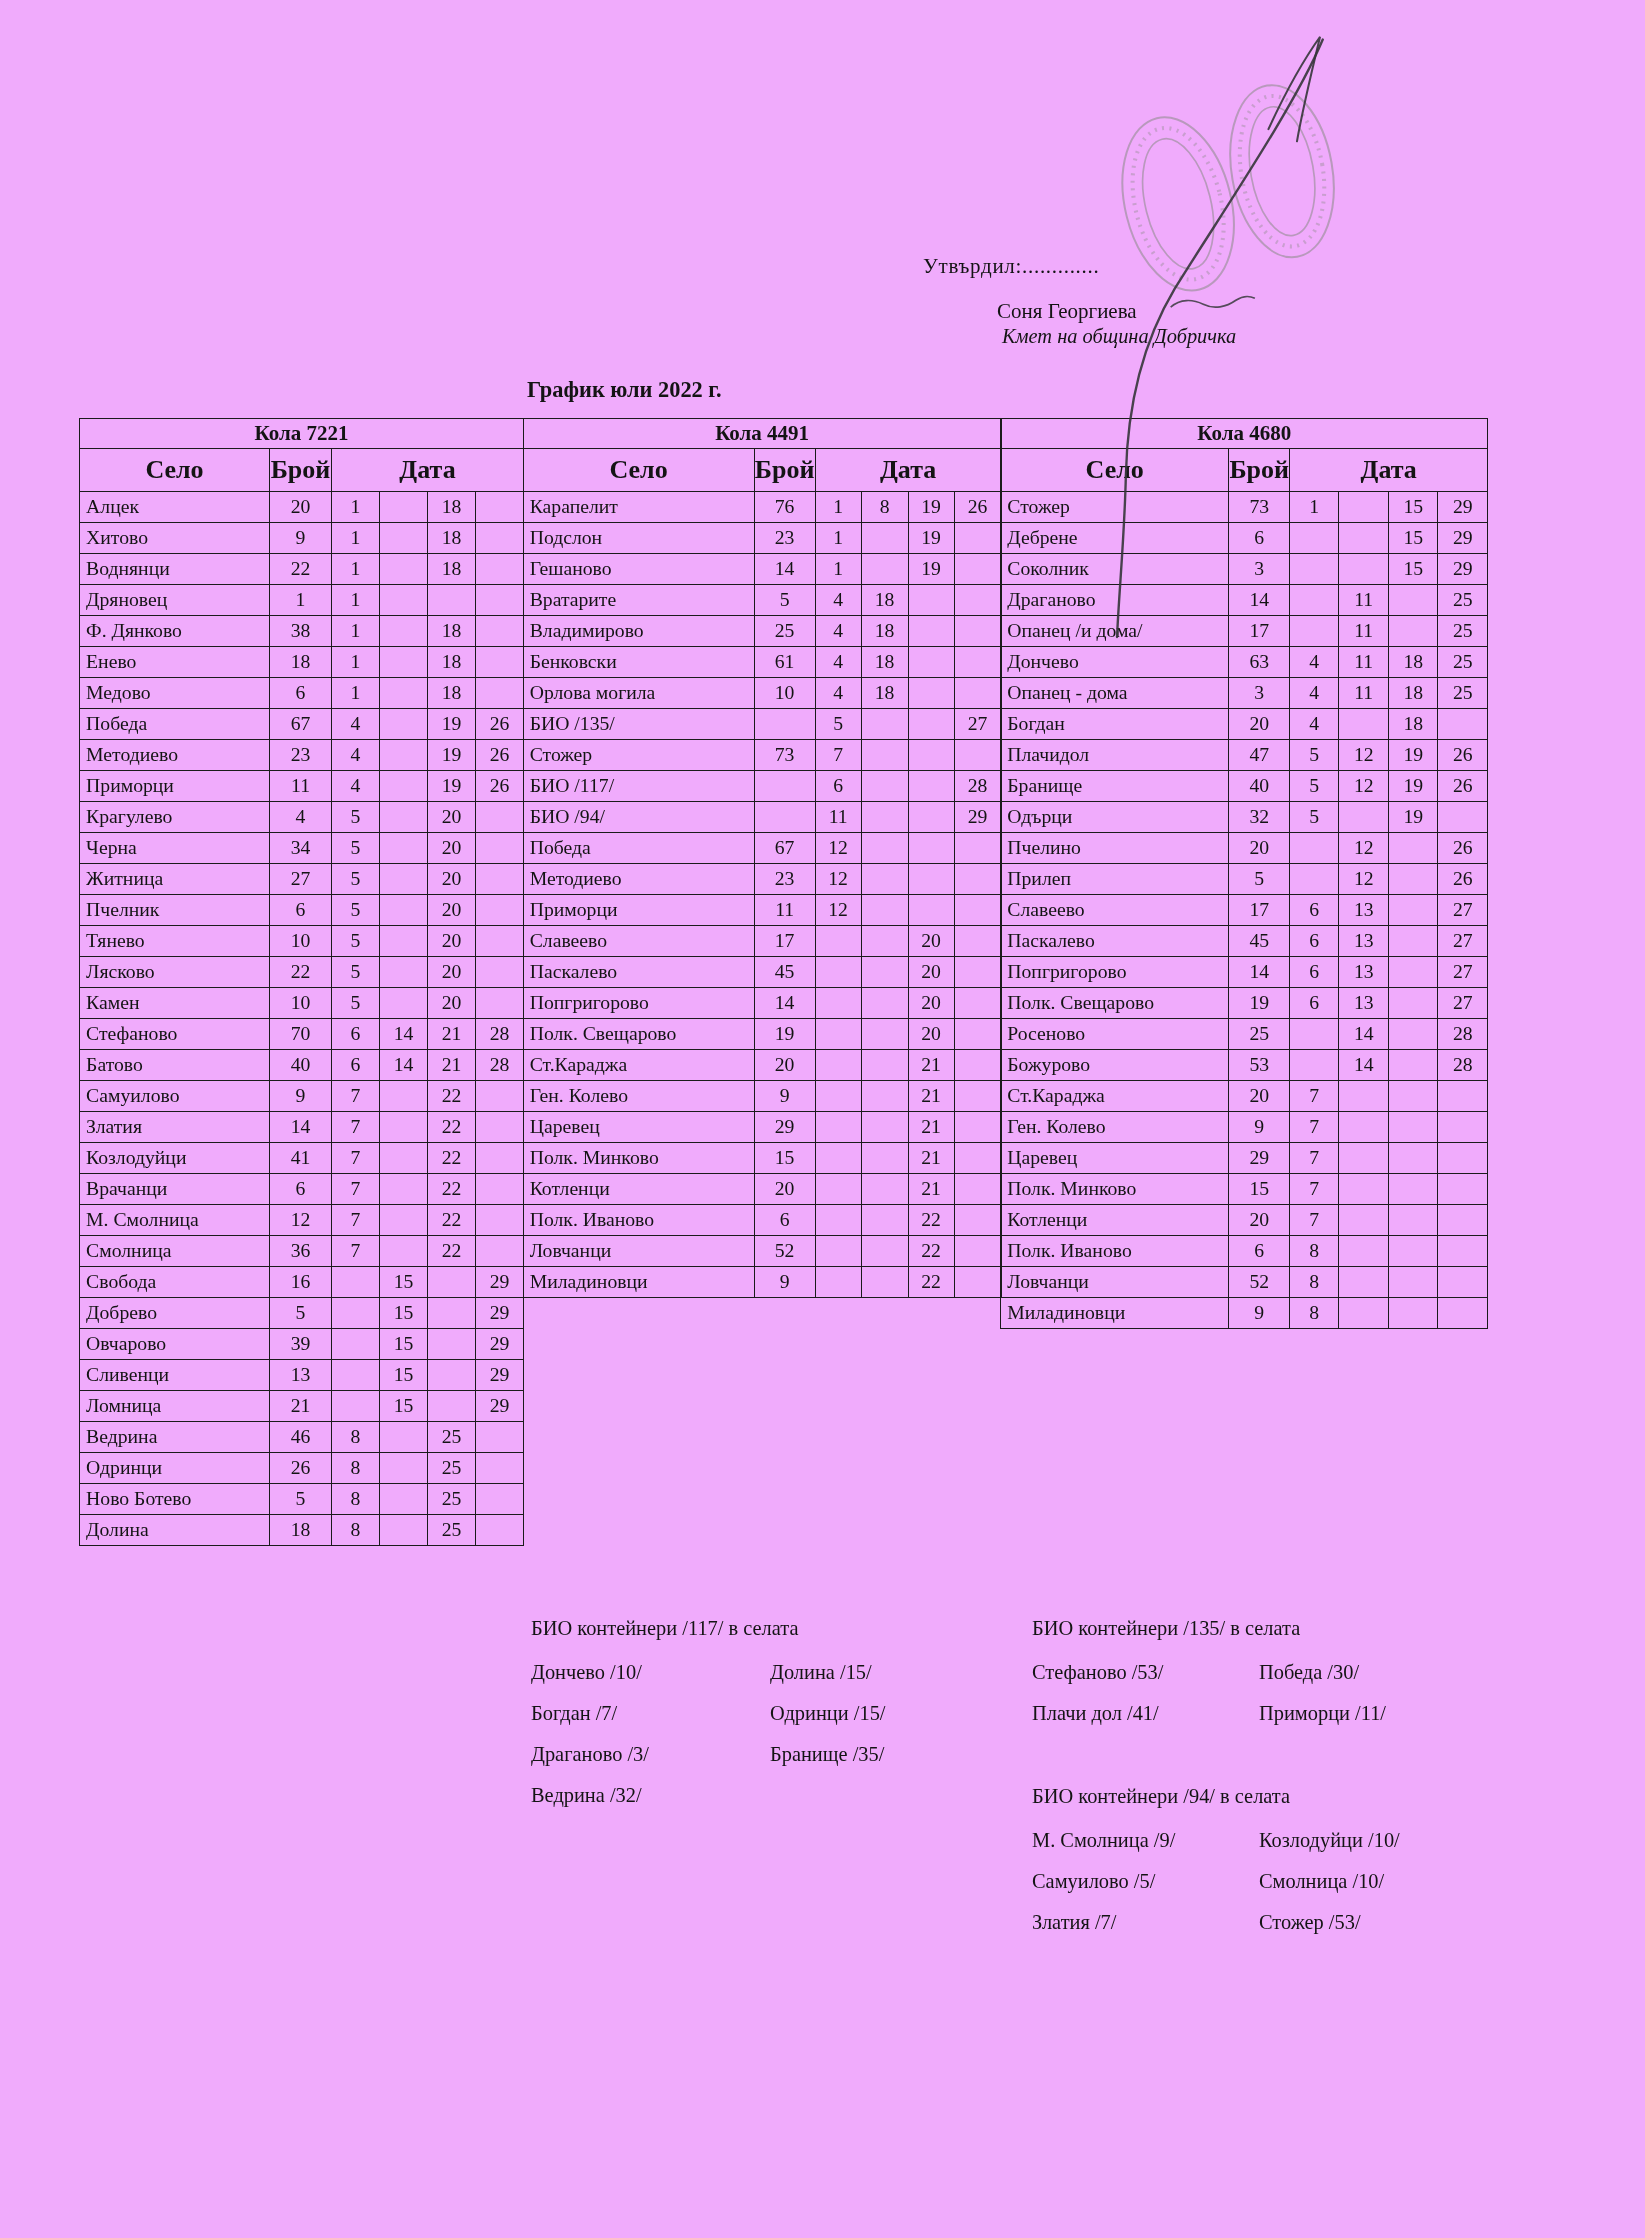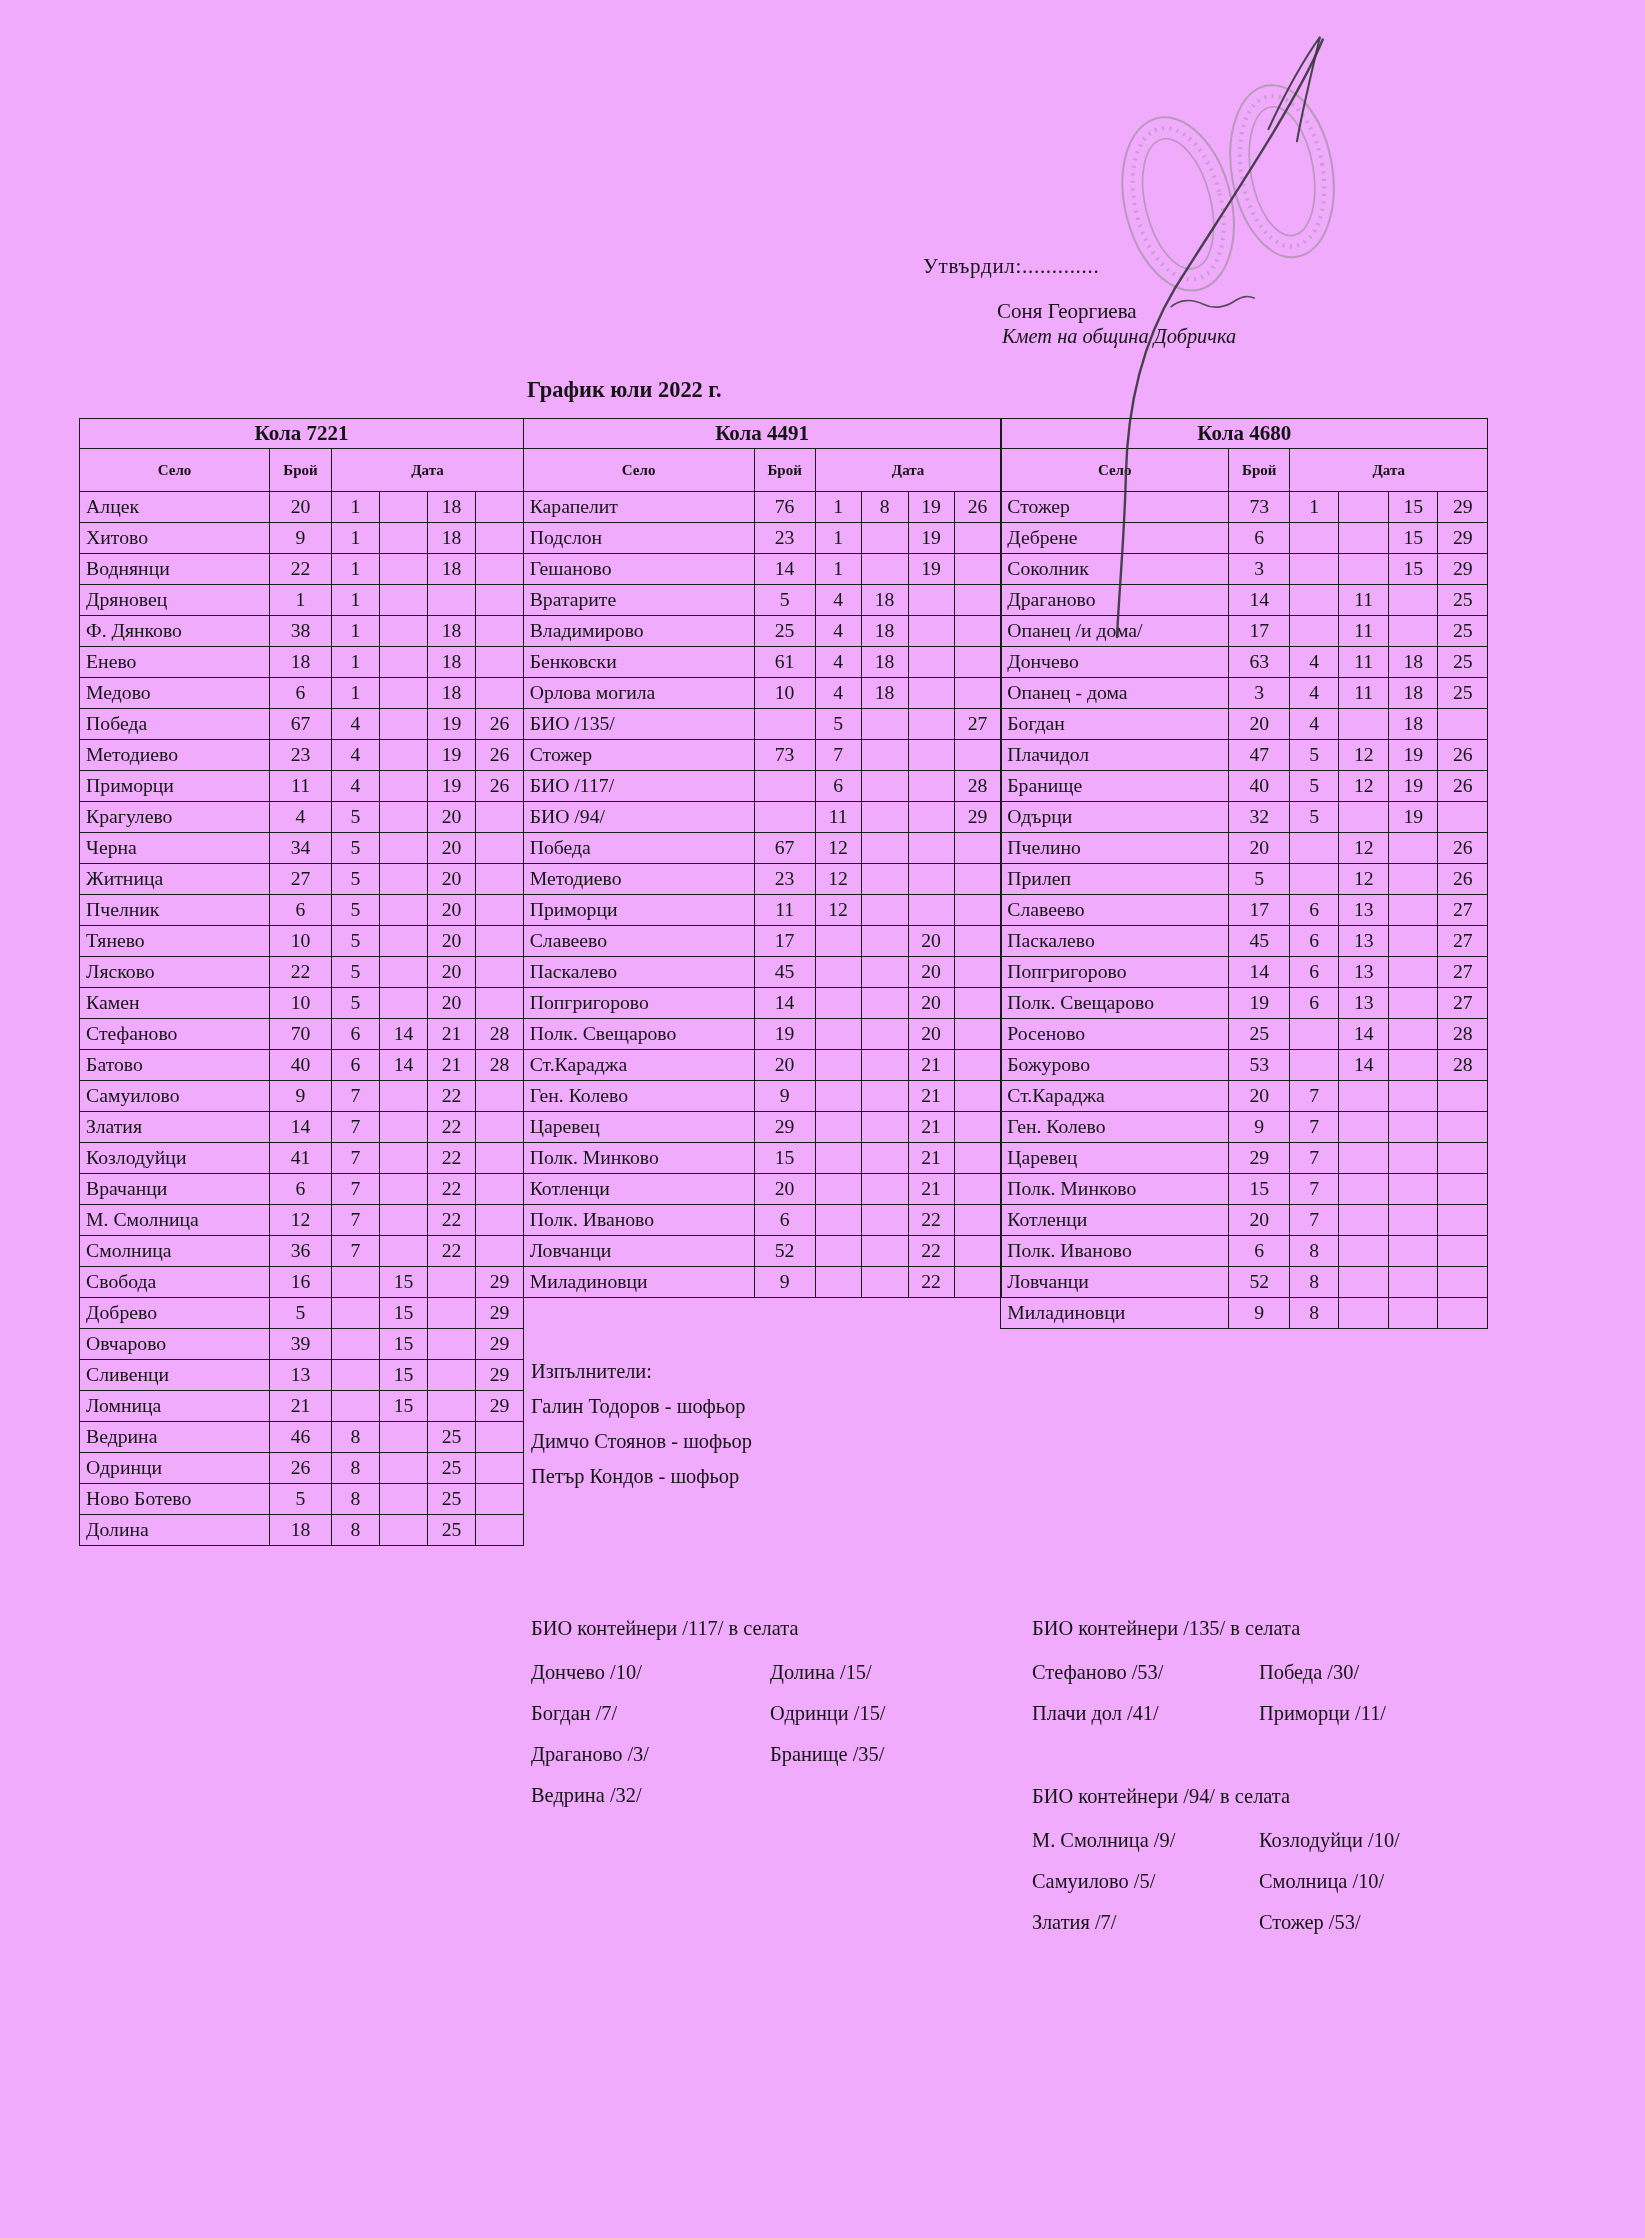--- a/index.html
+++ b/index.html
@@ -13,21 +13,21 @@
   .approval      { position:absolute; left:923px; top:254px;  font-size:21px; letter-spacing:0.7px; }
   .approver-name { position:absolute; left:997px; top:299px;  font-size:21px; }
   .approver-title{ position:absolute; left:1002px; top:325px;  font-size:20.4px; font-style:italic; }
   .doc-title     { position:absolute; left:527px;  top:354px;  font-size:22.4px; font-weight:bold;margin-top:23px; }
 
   .tables-row { position:absolute; left:79px; top:418px; display:flex; align-items:flex-start; z-index:2; }
   table.sched { border-collapse:collapse; table-layout:fixed; }
   table.sched + table.sched { margin-left:-1.4px; }
   .sched th, .sched td { border:1.4px solid #1b1b1b; overflow:hidden; white-space:nowrap; }
   .sched th.car { height:30px; font-size:21px; font-weight:bold; text-align:center; }
-  .sched th.hdr { height:43px; font-size:15px; font-weight:bold; text-align:center; }
+  .sched th.hdr { height:43px; font-size:26px; font-weight:bold; text-align:center; }
   .sched td { height:31px; font-size:19.7px; line-height:1; }
   .sched td.v { text-align:left; padding-left:6.1px; }
   .sched td.n, .sched td.d { text-align:center; }
 
   .executors { position:absolute; left:531px; top:1354px; font-size:20.4px; z-index:2; }
   .executors .ex-line { height:35px; line-height:35px; }
 
   .notes-layer { position:absolute; inset:0; z-index:2; }
   .note { position:absolute; font-size:20.4px; }
   .note .note-title { height:45px; line-height:27px; }
@@ -808,26 +808,20 @@
             <td class="n">9</td>
             <td class="d">8</td>
             <td class="d"></td>
             <td class="d"></td>
             <td class="d"></td>
           </tr>
         </tbody>
       </table>
     </div>
 
-  <div class="executors">
-      <div class="ex-line">Изпълнители:</div>
-      <div class="ex-line">Галин Тодоров - шофьор</div>
-      <div class="ex-line">Димчо Стоянов - шофьор</div>
-      <div class="ex-line">Петър Кондов - шофьор</div>
-    </div>
 
   <div class="notes-layer">
       <div class="note note-0">
         <div class="note-title">БИО контейнери /117/ в селата</div>
         <div class="nrow">
           <div class="c1">Дончево /10/</div>
           <div class="c2">Долина /15/</div>
         </div>
         <div class="nrow">
           <div class="c1">Богдан /7/</div>

